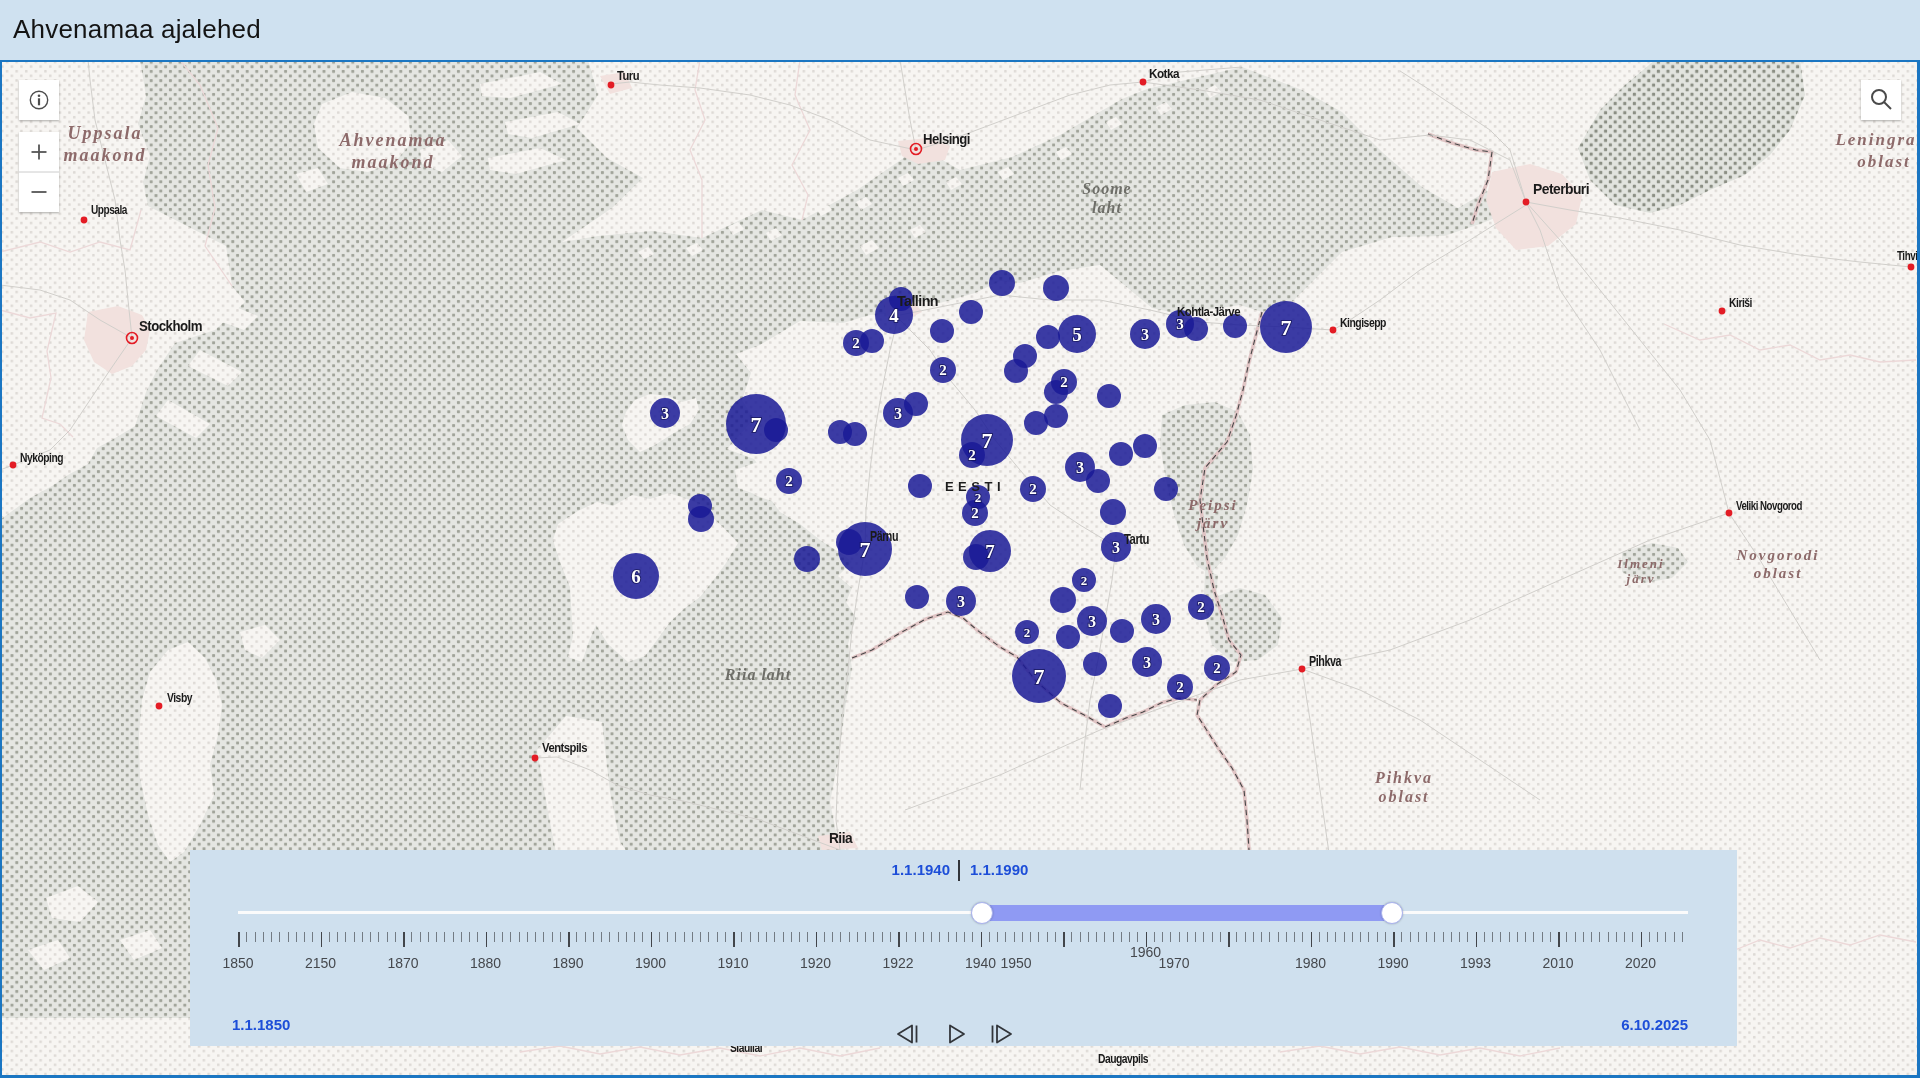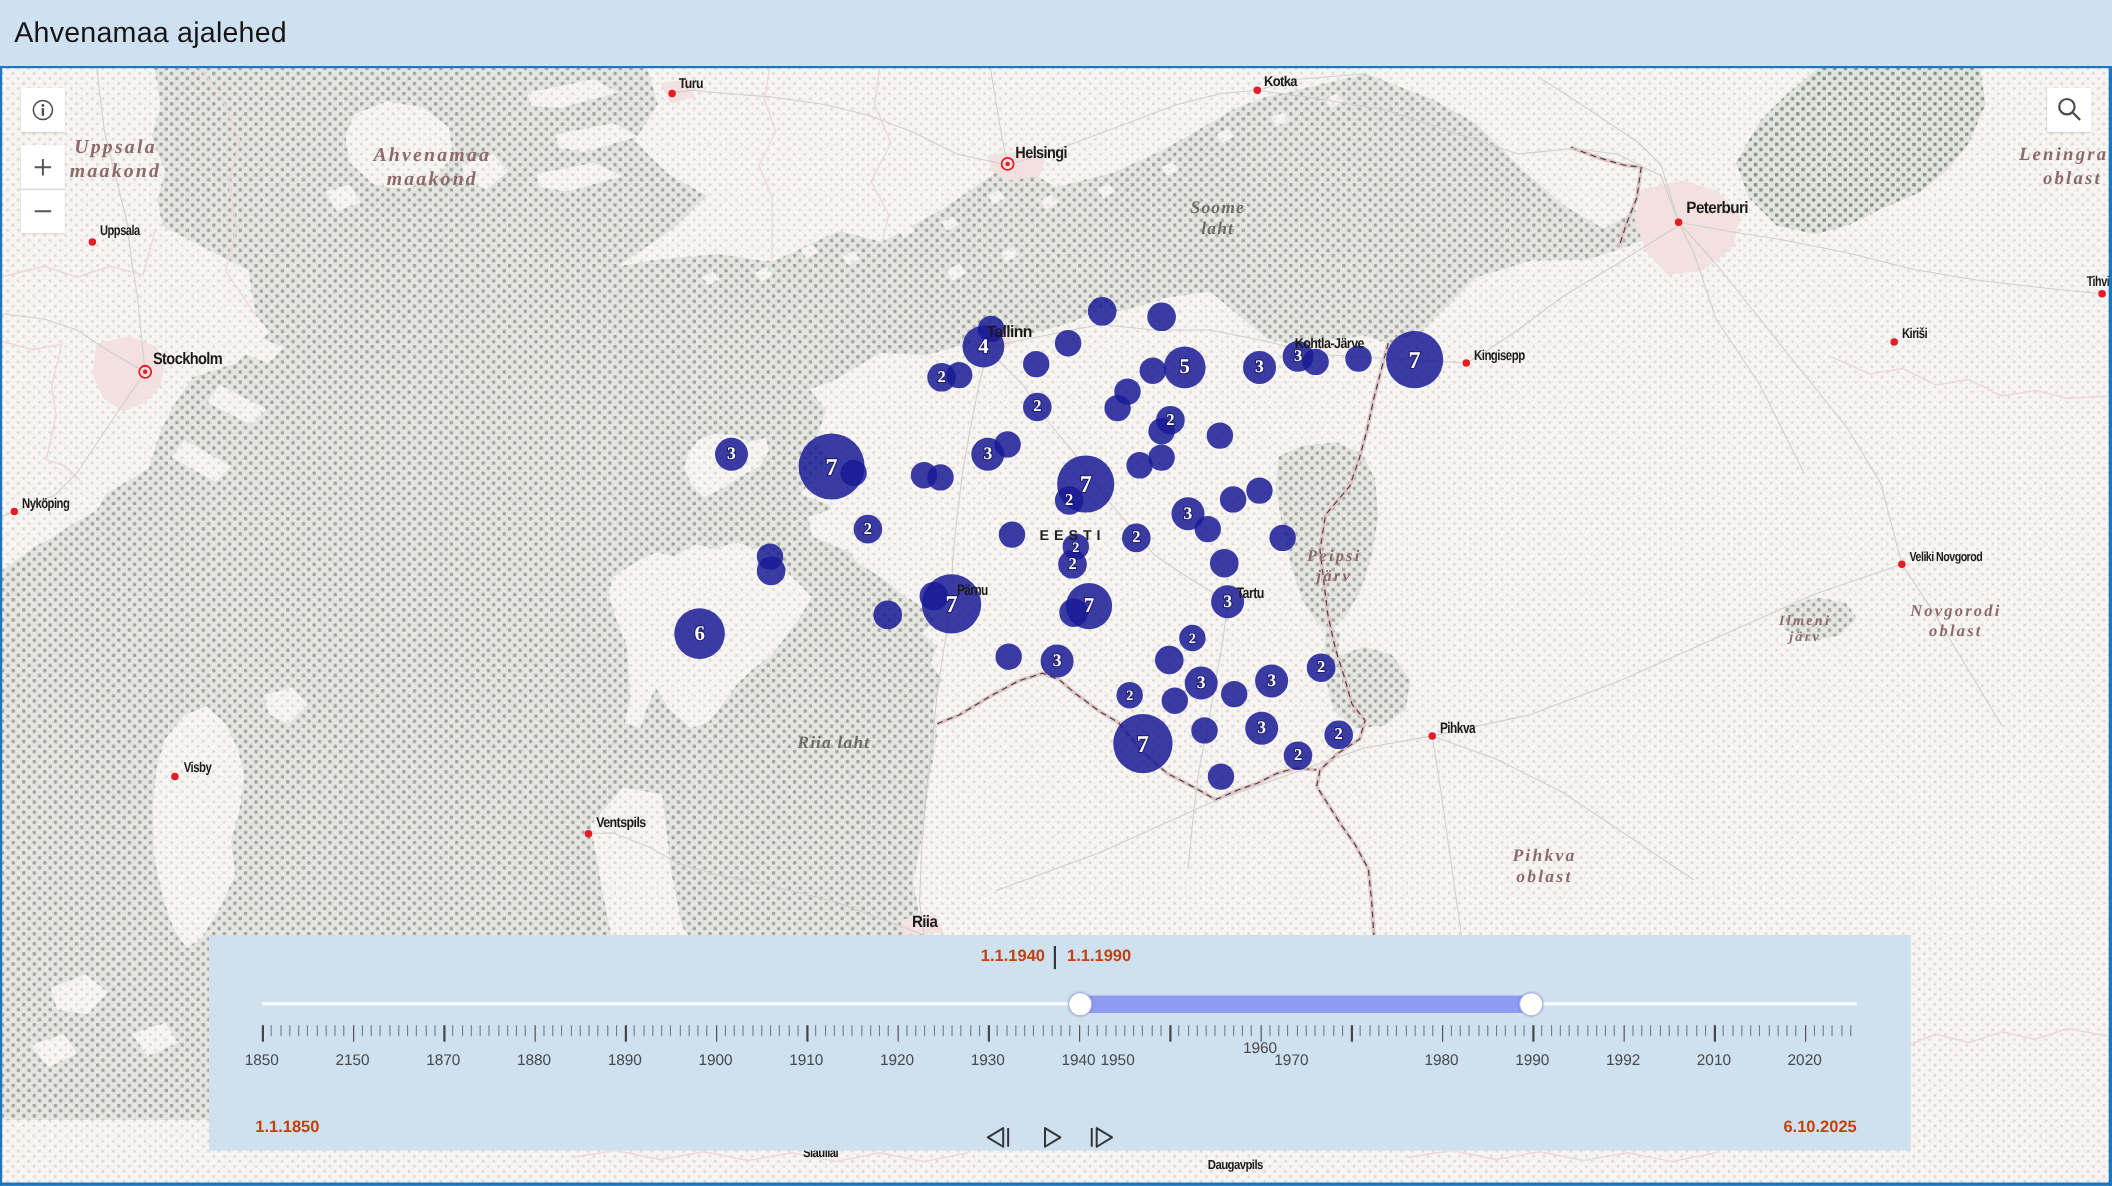--- a/index.html
+++ b/index.html
@@ -2,21 +2,21 @@
 <html><head><meta charset="utf-8">
 <style>
 *{margin:0;padding:0;box-sizing:border-box}
 html,body{width:1920px;height:1078px;overflow:hidden;font-family:"Liberation Sans",sans-serif;background:#fff}
 #hdr{position:absolute;left:0;top:0;width:1920px;height:60px;background:#cfe1f0}
 #hdr h1{font-size:26px;font-weight:400;color:#141414;position:absolute;left:13px;top:14px;letter-spacing:.2px}
 #map{position:absolute;left:0;top:60px;width:1920px;height:1018px;border:2px solid #1b76c2;border-right-width:3px;border-bottom-width:3px;background:#f7f5f2}
 #map svg.base{position:absolute;left:-2px;top:-2px}
 .btn{position:absolute;background:#fff;box-shadow:0 1px 2px rgba(0,0,0,.3);}
 #panel{position:absolute;left:188px;top:788px;width:1547px;height:196px;background:#cfe0ee}
-.pt{position:absolute;font-size:15px;font-weight:bold;color:#c2410c;white-space:nowrap}
+.pt{position:absolute;font-size:15px;font-weight:bold;color:#1d4ed8;white-space:nowrap}
 .tick{position:absolute;background:#42454a}
 .dlab{position:absolute;font-size:14px;color:#45484d;transform:translateX(-50%);white-space:nowrap}
 #attr{position:absolute;left:0;top:994px;width:1915px;height:21px;background:rgba(255,255,255,.8);font-size:14.6px;color:#323232}
 .cl{fill:#1a1a97;fill-opacity:.85}
 .cn{fill:#fff;font-weight:bold;text-anchor:middle;dominant-baseline:central;paint-order:stroke;stroke:rgba(15,15,70,.6);stroke-width:2px;font-family:"Liberation Serif",serif}
 .city{font-family:"Liberation Sans",sans-serif;font-weight:bold;fill:#1a1a1a;letter-spacing:-.6px}
 .reg{font-family:"Liberation Serif",serif;font-style:italic;font-weight:bold;fill:#8d6a6a;text-anchor:middle}
 .sealab{font-family:"Liberation Serif",serif;font-style:italic;font-weight:bold;fill:#6e6e68;text-anchor:middle}
 .rd{stroke:#d1cfcb;stroke-width:1;fill:none}
 .bor{stroke:#e0c4c4;stroke-width:3.5;fill:none;stroke-linejoin:round}
@@ -495,28 +495,28 @@
       <div class="tick" style="left:1483.6px;top:82px;width:1px;height:10px;opacity:.65"></div>
       <div class="tick" style="left:1491.8px;top:82px;width:1px;height:10px;opacity:.65"></div>
       <div class="dlab" style="left:48.0px;top:105px">1850</div>
       <div class="dlab" style="left:130.5px;top:105px">2150</div>
       <div class="dlab" style="left:213.0px;top:105px">1870</div>
       <div class="dlab" style="left:295.5px;top:105px">1880</div>
       <div class="dlab" style="left:378.0px;top:105px">1890</div>
       <div class="dlab" style="left:460.5px;top:105px">1900</div>
       <div class="dlab" style="left:543.0px;top:105px">1910</div>
       <div class="dlab" style="left:625.5px;top:105px">1920</div>
-      <div class="dlab" style="left:708.0px;top:105px">1930</div>
+      <div class="dlab" style="left:708.0px;top:105px">1922</div>
       <div class="dlab" style="left:790.5px;top:105px">1940</div>
       <div class="dlab" style="left:826px;top:105px">1950</div>
       <div class="dlab" style="left:955.5px;top:94px">1960</div>
       <div class="dlab" style="left:984px;top:105px">1970</div>
       <div class="dlab" style="left:1120.5px;top:105px">1980</div>
       <div class="dlab" style="left:1203.0px;top:105px">1990</div>
-      <div class="dlab" style="left:1285.6px;top:105px">1992</div>
+      <div class="dlab" style="left:1285.6px;top:105px">1993</div>
       <div class="dlab" style="left:1368.1px;top:105px">2010</div>
       <div class="dlab" style="left:1450.6px;top:105px">2020</div>
       <div class="pt" style="left:42px;top:166px">1.1.1850</div>
       <div class="pt" style="right:49px;top:166px">6.10.2025</div>
       <svg style="position:absolute;left:705px;top:172px" width="120" height="24" viewBox="0 0 120 24">
 <g stroke="#32353a" stroke-width="1.8" fill="none" stroke-linejoin="round">
 <path d="M3,12 L17,3.5 V20.5 Z"></path>
           <line x1="21.5" y1="3.5" x2="21.5" y2="20.5"></line>
 <path d="M55,3.5 L69,12 L55,20.5 Z"></path>
 <line x1="97.5" y1="3.5" x2="97.5" y2="20.5"></line>

